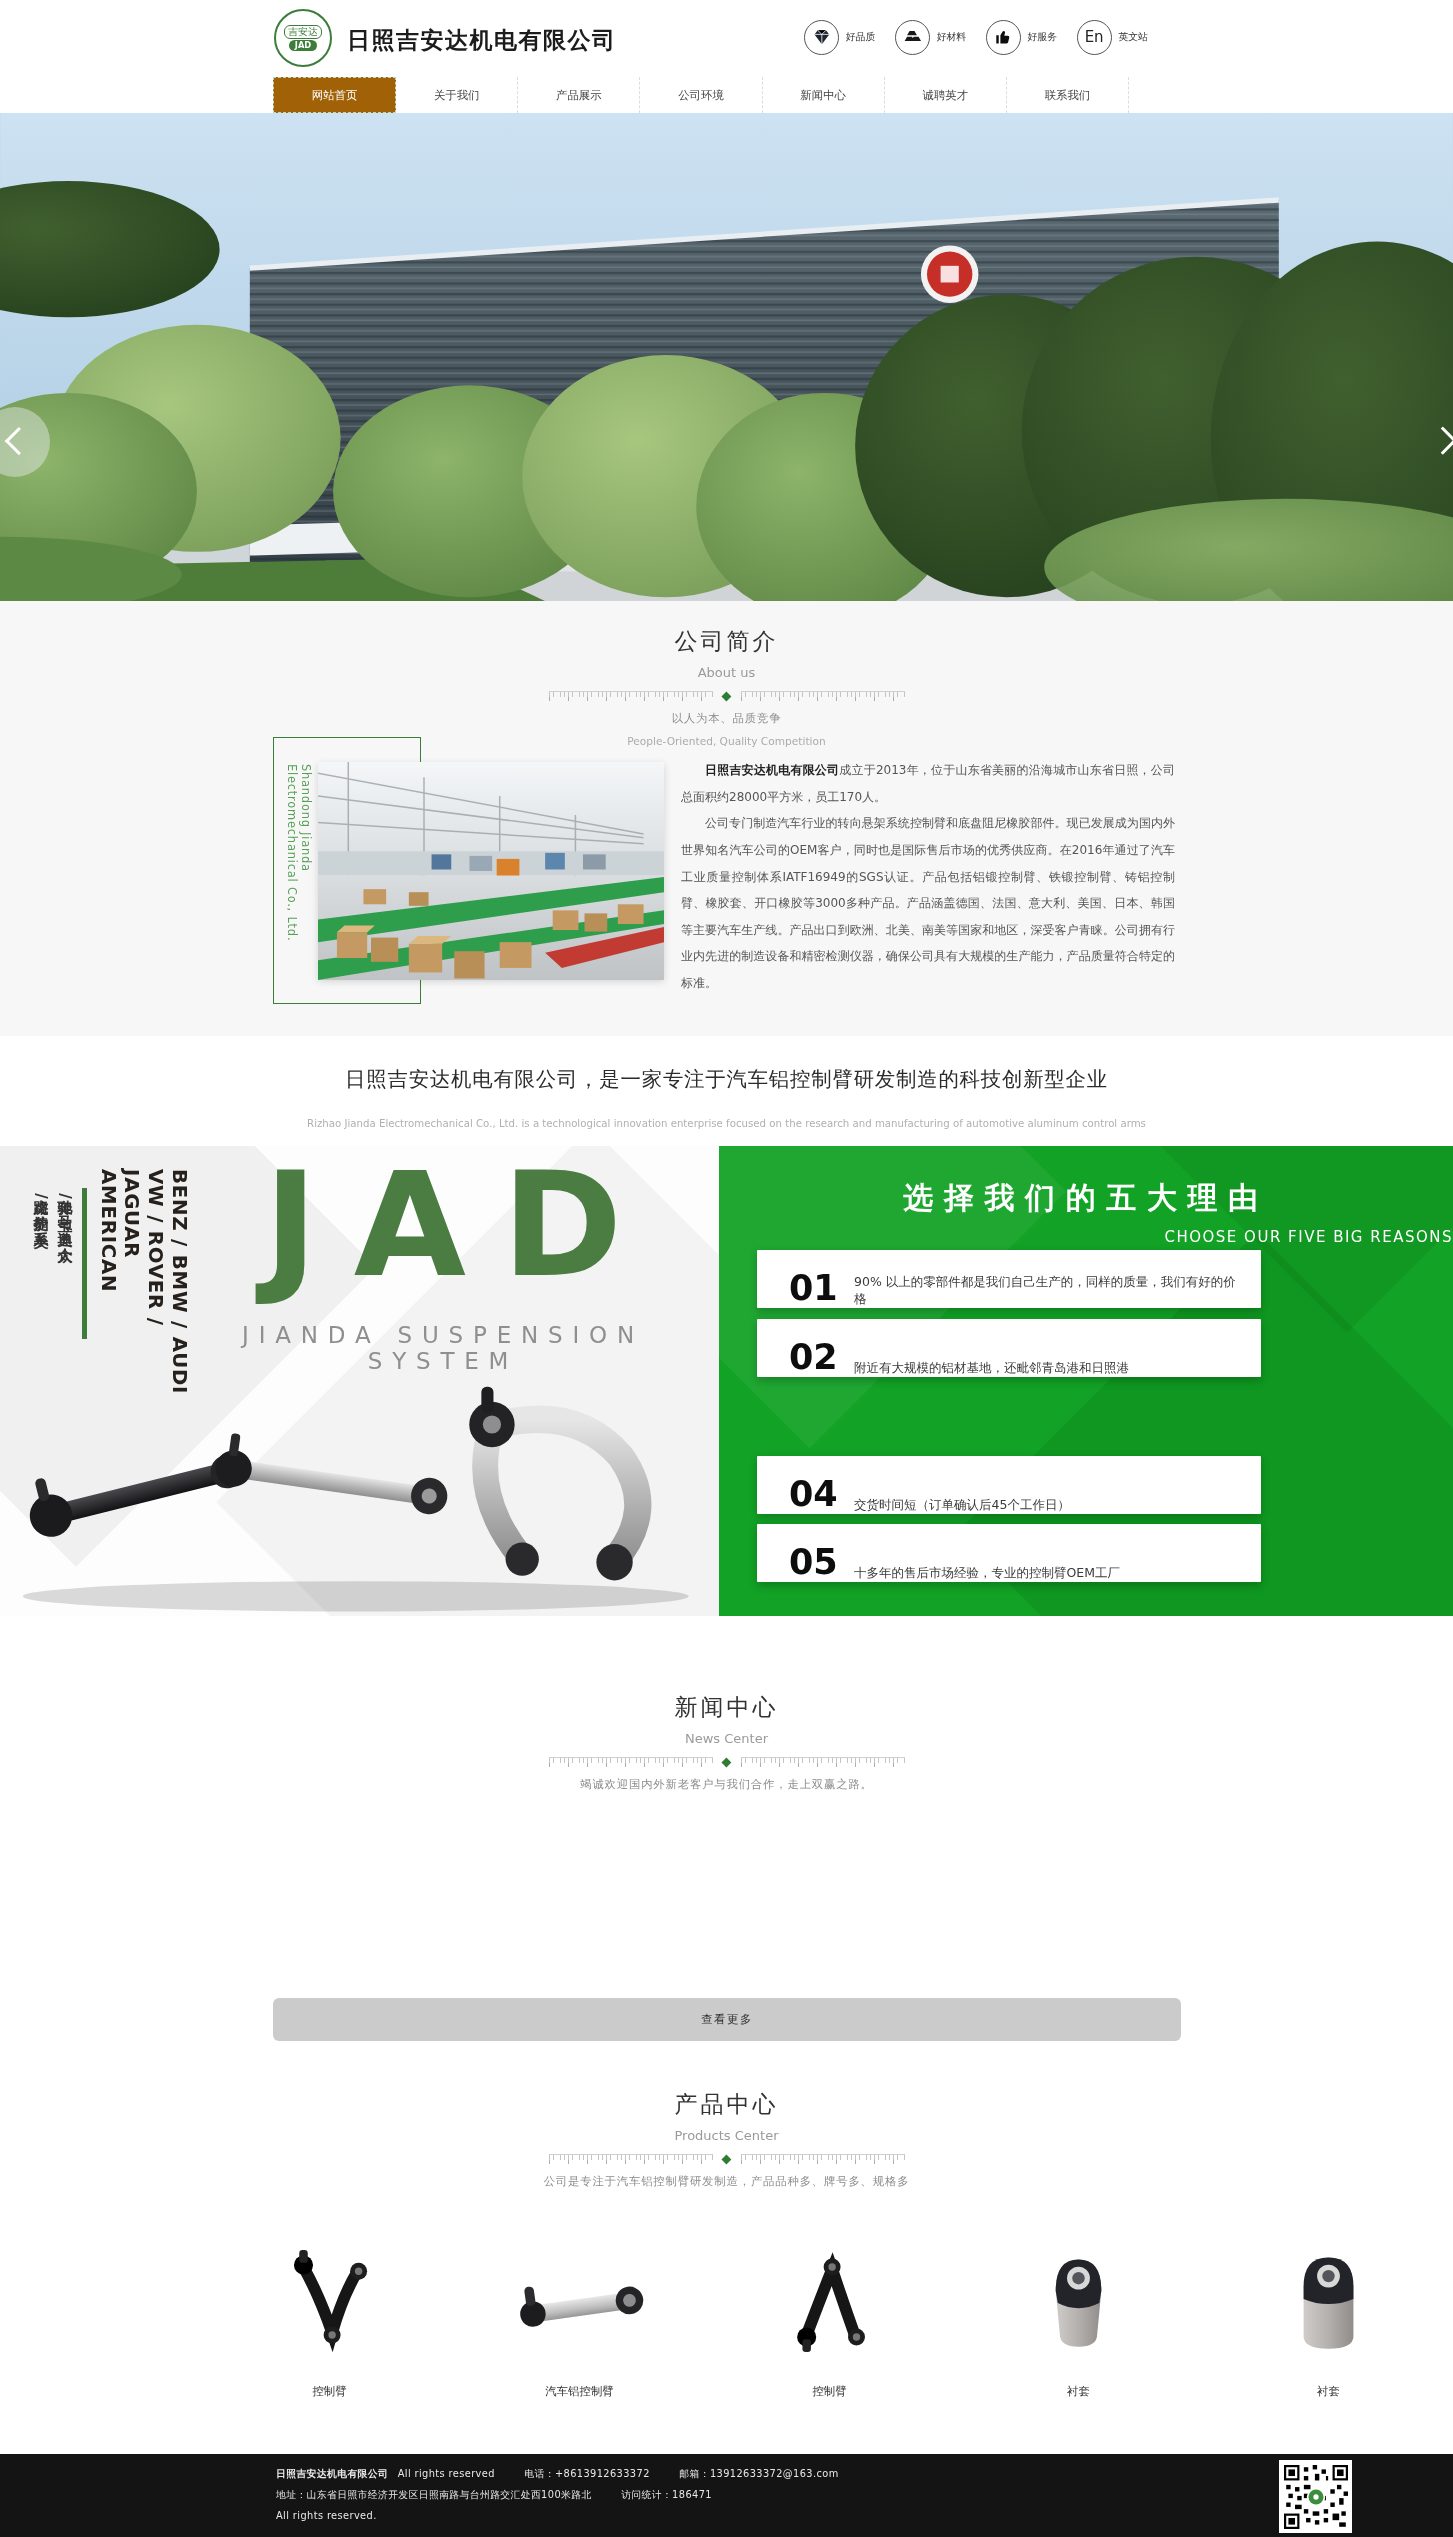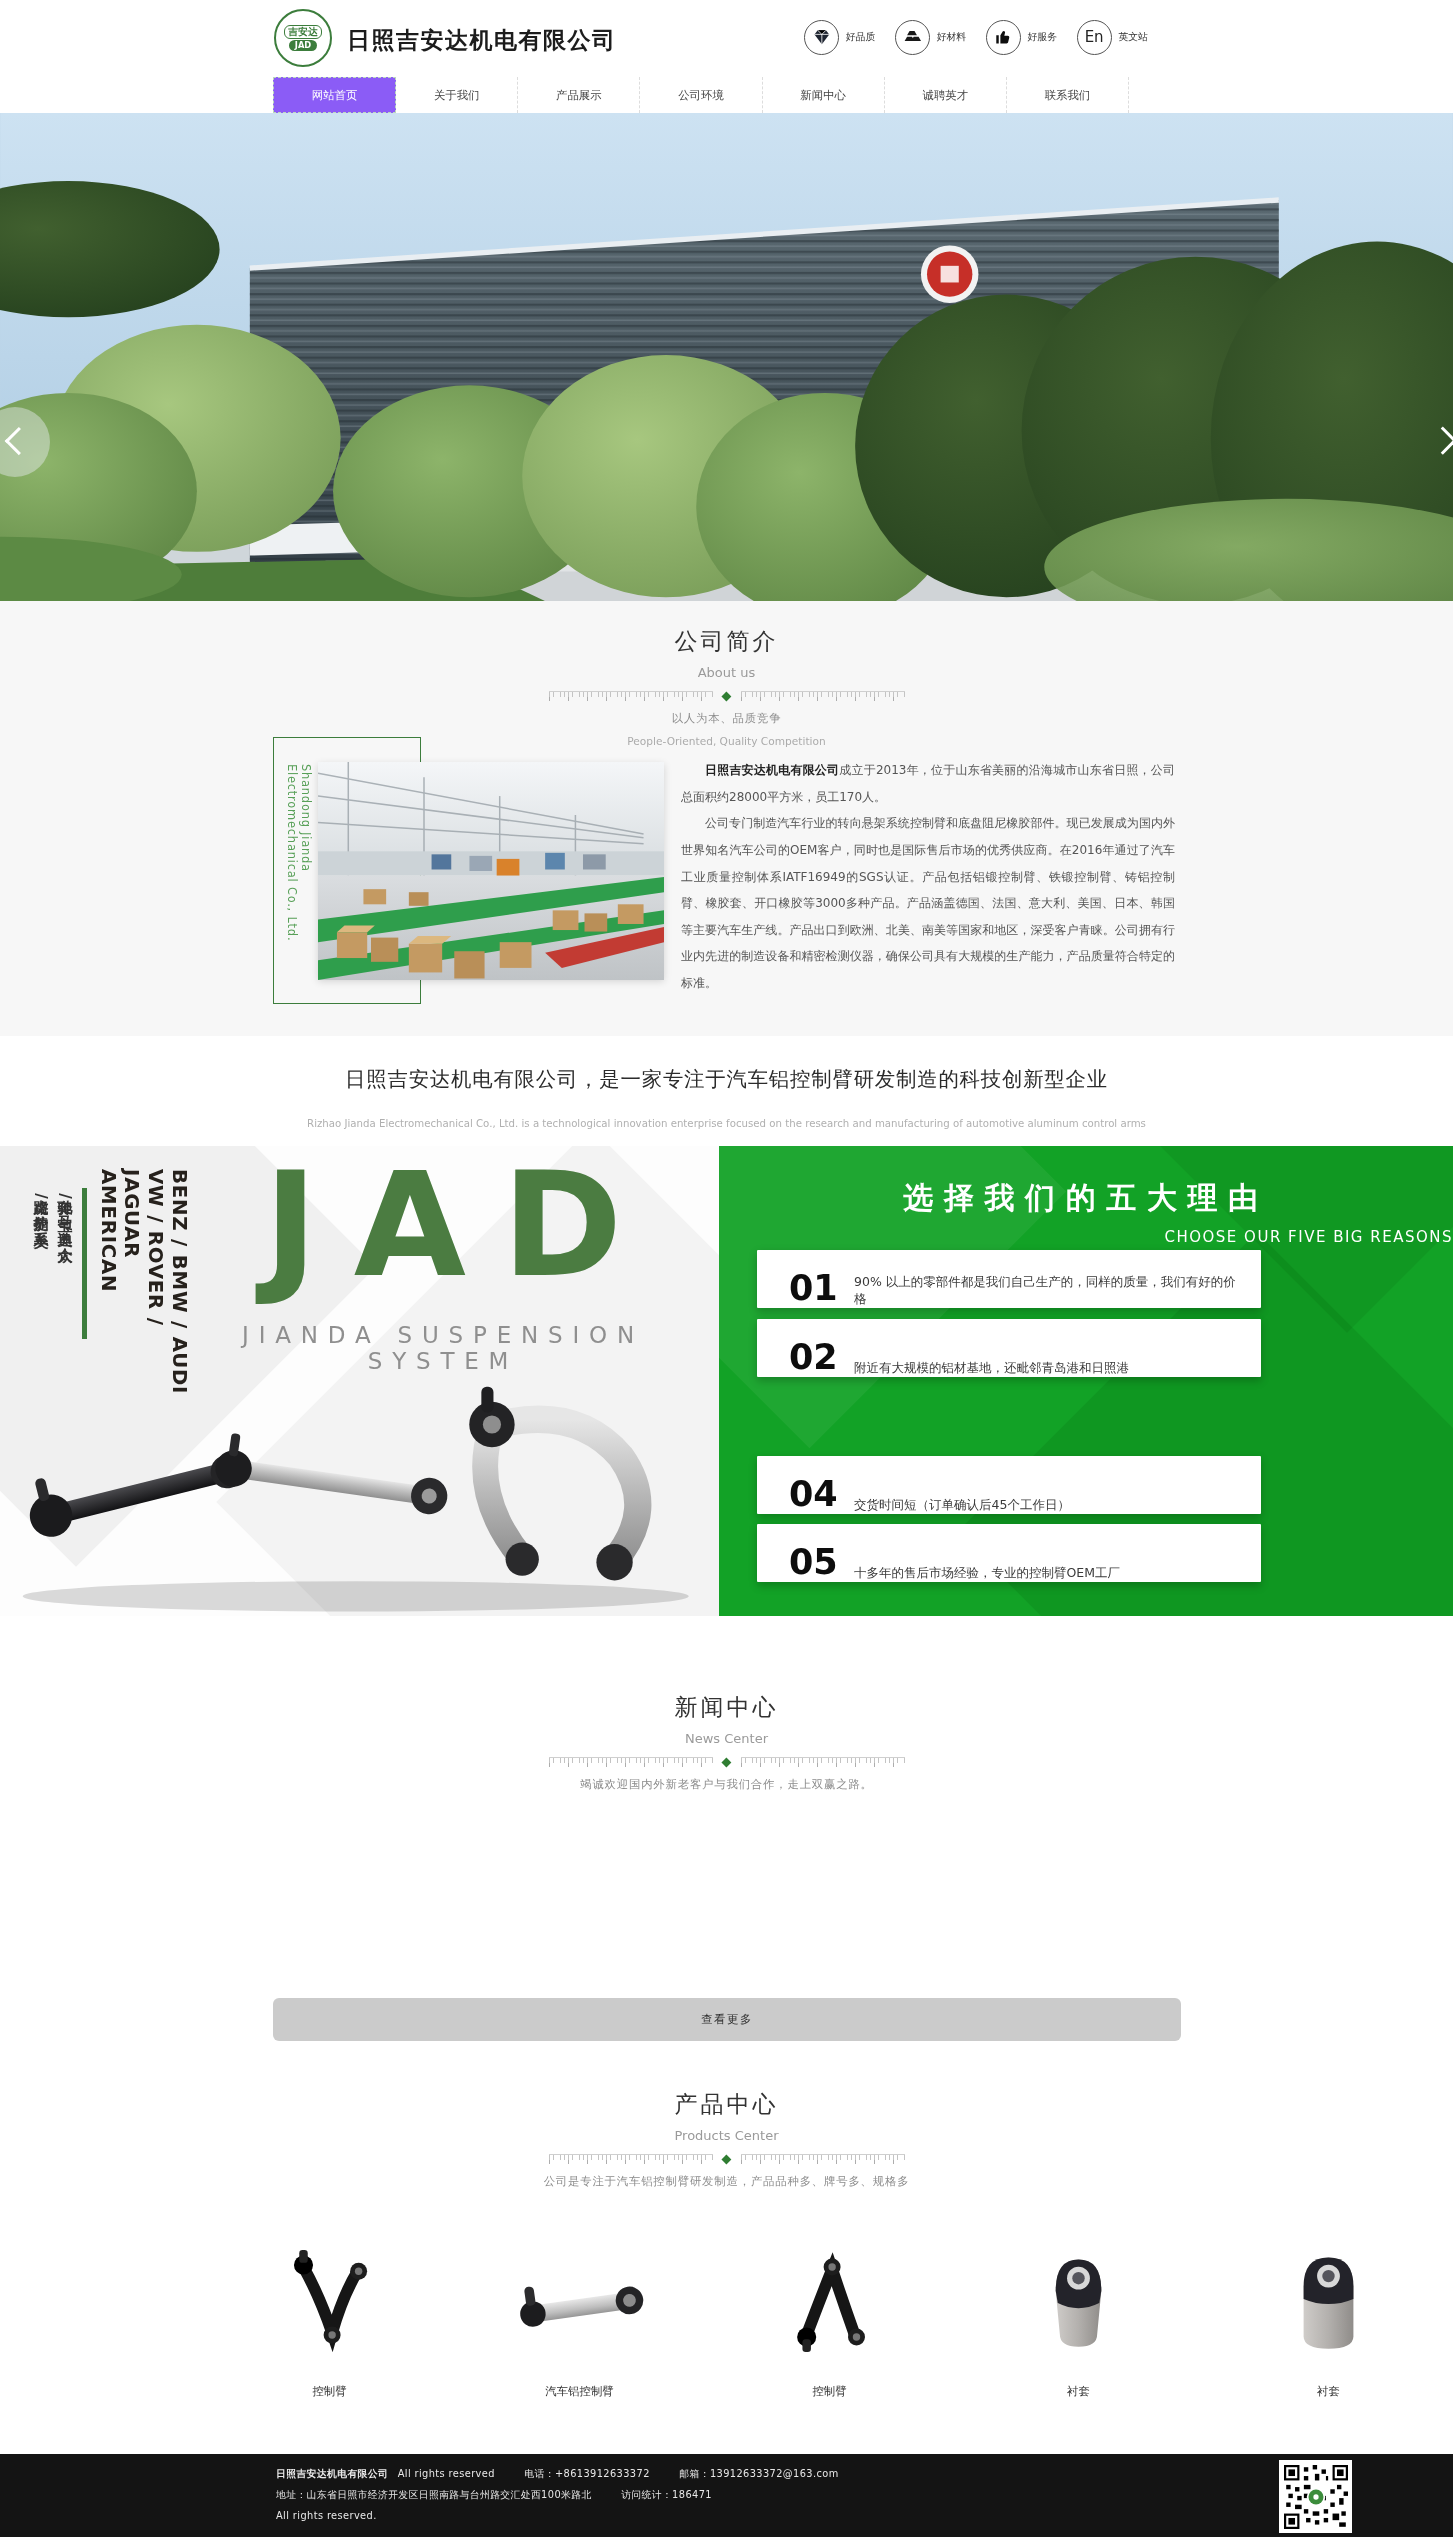--- a/index.html
+++ b/index.html
@@ -4,37 +4,37 @@
 <style>
   html,body{margin:0;padding:0;background:#fff;}
   body{width:1453px;font-family:"DejaVu Sans","Liberation Sans",sans-serif;color:#333;}
   .sec{position:relative;width:1453px;overflow:hidden;}
 
   
   .site-header{height:77px;background:#fff;position:relative;}
   .logo{position:absolute;left:274px;top:9px;width:58px;height:58px;border-radius:50%;
         border:2.3px solid #3c7d3c;box-sizing:border-box;background:#fff;display:flex;flex-direction:column;
         align-items:center;justify-content:center;gap:1.5px;cursor:pointer;}
-  .logo .logo-top{font-size:9.8px;font-weight:bold;color:#3c7d3c;border:0.8px solid #3c7d3c;border-radius:6px;padding:0 3.8px;line-height:12px;}
+  .logo .logo-top{font-size:9.8px;font-weight:normal;color:#3c7d3c;border:0.8px solid #3c7d3c;border-radius:6px;padding:0 3.8px;line-height:12px;}
   .logo .logo-bot{font-size:8.3px;font-weight:bold;color:#fff;background:#3c7d3c;border-radius:6px;padding:0 6px;line-height:11.4px;}
   .site-title{position:absolute;left:347px;top:25px;font-size:23px;font-weight:bold;color:#1c1c1c;letter-spacing:1.5px;}
   .feat-row{position:absolute;left:804px;top:19.7px;display:flex;align-items:center;gap:19.7px;}
   .feat{display:flex;align-items:center;gap:6.8px;}
   .feat-ic{width:35px;height:35px;border:0.8px solid #555;border-radius:50%;display:flex;align-items:center;justify-content:center;box-sizing:border-box;}
   .feat-ic svg{width:19.7px;height:19.7px;}
   .feat-ic.en{font-size:15px;color:#222;font-weight:400;}
   .feat-label{font-size:9.8px;color:#333;}
 
   
   .nav{height:36px;background:#fff;position:relative;}
   .nav-inner{position:absolute;left:273px;top:0;width:856px;height:36px;display:flex;}
   .nav-item{flex:1;display:flex;align-items:center;justify-content:center;font-size:11.4px;color:#444;
             border-right:0.8px dashed #ddd;cursor:pointer;box-sizing:border-box;}
   .nav-item:first-child{border-left:0.8px dashed #ddd;}
-  .nav-item.active{background:#8b5cf6;color:#fff;border:0.8px dashed #bcd9bc;}
+  .nav-item.active{background:#a16207;color:#fff;border:0.8px dashed #bcd9bc;}
 
   
   .hero{height:488px;background:#bcd4e6;}
   .hero svg{display:block;}
   .car-arrow{position:absolute;top:294px;width:70px;height:70px;border-radius:50%;background:rgba(230,235,240,.45);cursor:pointer;}
   .car-arrow.prev{left:-19.7px;}
   .car-arrow.next{right:-44px;background:transparent;}
   .chev{position:absolute;top:24px;width:16.7px;height:16.7px;border-left:3px solid #fff;border-bottom:3px solid #fff;}
   .prev .chev{left:29px;transform:rotate(45deg);}
   .next .chev{left:6px;transform:rotate(225deg);}

